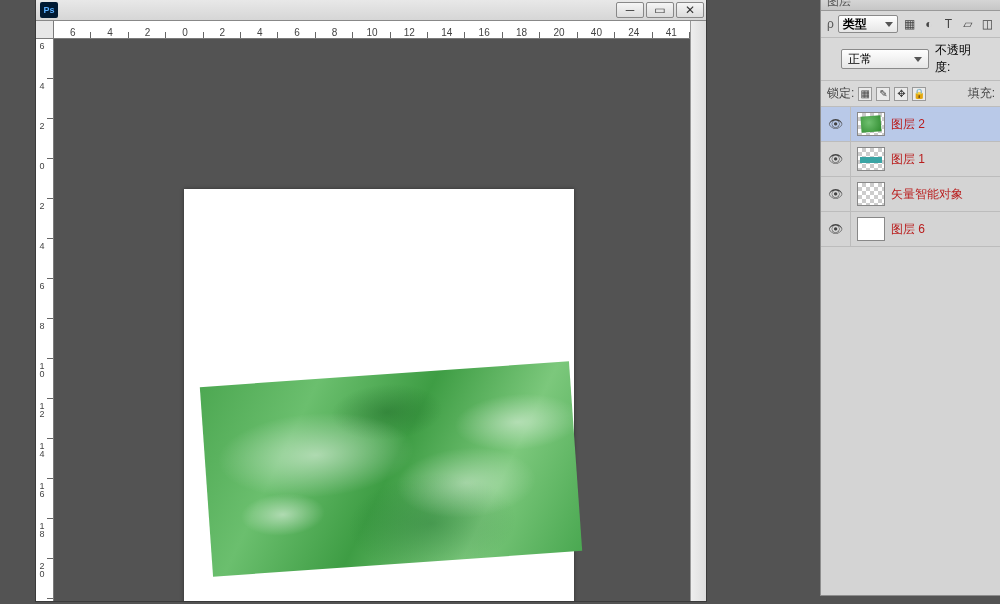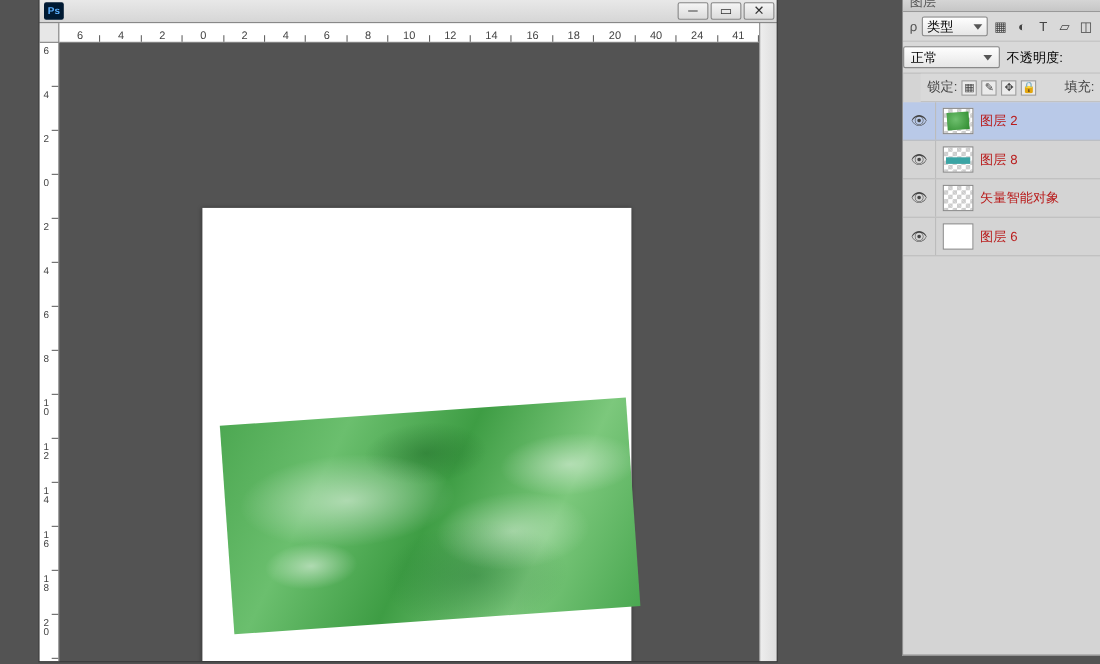--- a/index.html
+++ b/index.html
@@ -41,25 +41,25 @@
     linear-gradient(120deg, #4da852 0%, #6bbf6e 25%, #3e9d44 50%, #7cc87c 75%, #4aa851 100%);
 }
 
 
 .vscroll { position: absolute; top: 22px; right: 0; width: 16px; bottom: 0; background: linear-gradient(90deg,#eee,#ddd); border-left:1px solid #999; }
 
 
 .panel { position: absolute; right: -2px; top: -8px; width: 182px; height: 604px; background: #d4d4d4; border: 1px solid #8d8d8d; }
 .panel-tabs { height: 18px; background: linear-gradient(#e0e0e0,#c6c6c6); display:flex; align-items:center; border-bottom:1px solid #999; padding-left:6px; color:#555;}
 .panel-row1 { display:flex; align-items:center; gap:4px; padding:4px 6px; border-bottom:1px solid #bcbcbc; background:#d9d9d9; }
-.sel-type { flex: 0 0 60px; height: 18px; background:linear-gradient(#fefefe,#e6e6e6); border:1px solid #8a8a8a; display:flex; align-items:center; justify-content:space-between; padding:0 4px; border-radius:2px; }
+.sel-type { flex: 0 0 60px; height: 18px; background:linear-gradient(#fefefe,#e6e6e6); border:1px solid #8a8a8a; display:flex; align-items:center; justify-content:space-between; padding:0 4px; border-radius:2px;font-weight:bold; }
 .icon-sm { width:16px; height:16px; display:flex; align-items:center; justify-content:center; color:#444; cursor:pointer; }
-.panel-row2 { display:flex; align-items:center; gap:6px; padding:4px 0; border-bottom:1px solid #bcbcbc; background:#d9d9d9;}
+.panel-row2 { display:flex; align-items:center; gap:6px; padding:4px 20px; border-bottom:1px solid #bcbcbc; background:#d9d9d9;}
 .sel-blend { flex: 0 0 88px; height: 20px; background:linear-gradient(#fefefe,#e6e6e6); border:1px solid #8a8a8a; display:flex; align-items:center; justify-content:space-between; padding:0 6px; border-radius:2px; }
-.panel-row3 { display:flex; align-items:center; gap:4px; padding:4px 6px; border-bottom:1px solid #bcbcbc; background:#d9d9d9; color:#444;margin-left:16px;}
+.panel-row3 { display:flex; align-items:center; gap:4px; padding:4px 6px; border-bottom:1px solid #bcbcbc; background:#d9d9d9; color:#444;}
 .lock-ico { width:14px; height:14px; border:1px solid #9a9a9a; background:#ebebeb; display:flex; align-items:center; justify-content:center; font-size:10px;}
 
 
 .layer-list { background:#d4d4d4; }
 .layer { height: 35px; display:flex; align-items:center; border-bottom:1px solid #bcbcbc; cursor:pointer; }
 .layer.selected { background: #b9c9e8; }
 .eye { width: 30px; height: 100%; display:flex; align-items:center; justify-content:center; border-right:1px solid #bcbcbc; color:#444;}
 .thumb { width: 28px; height: 24px; margin: 0 6px; border:1px solid #888; background:#fff; position:relative;}
 .thumb.checker { background-image: linear-gradient(45deg,#ccc 25%,transparent 25%,transparent 75%,#ccc 75%),linear-gradient(45deg,#ccc 25%,transparent 25%,transparent 75%,#ccc 75%); background-size:8px 8px; background-position:0 0,4px 4px;}
 .thumb-inner { position:absolute; inset:3px; }
@@ -197,21 +197,21 @@
         <div class="thumb checker">
           <div class="thumb-inner thumb-green"></div>
         </div>
         <div class="layer-name">图层 2</div>
       </div>
       <div class="layer">
         <div class="eye">👁</div>
         <div class="thumb checker">
           <div class="thumb-teal"></div>
         </div>
-        <div class="layer-name">图层 8</div>
+        <div class="layer-name">图层 1</div>
       </div>
       <div class="layer">
         <div class="eye">👁</div>
         <div class="thumb checker"></div>
         <div class="layer-name">矢量智能对象</div>
       </div>
       <div class="layer">
         <div class="eye">👁</div>
         <div class="thumb" style="background: rgb(255, 255, 255);"></div>
         <div class="layer-name">图层 6</div>

